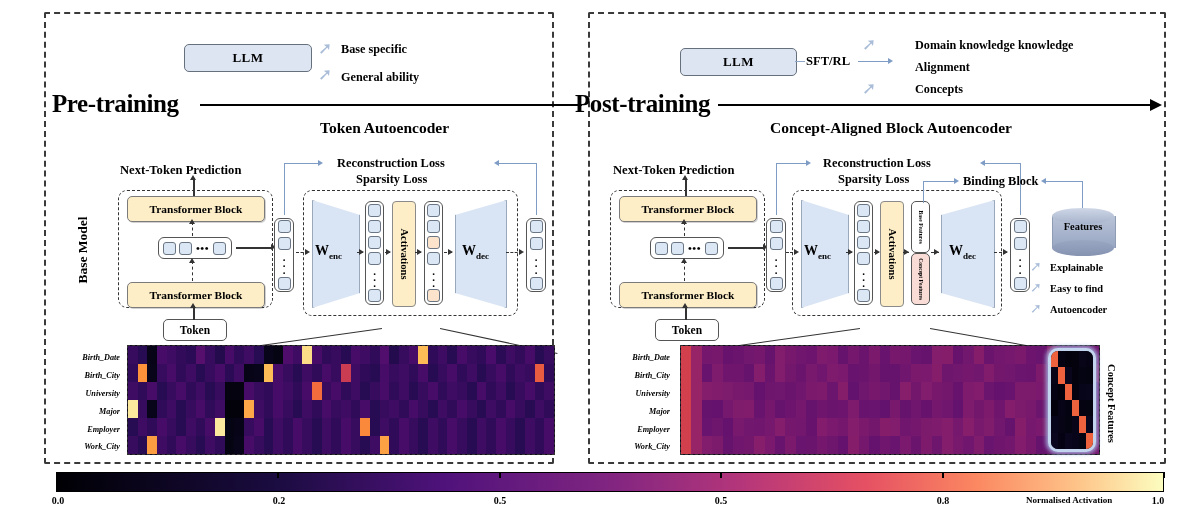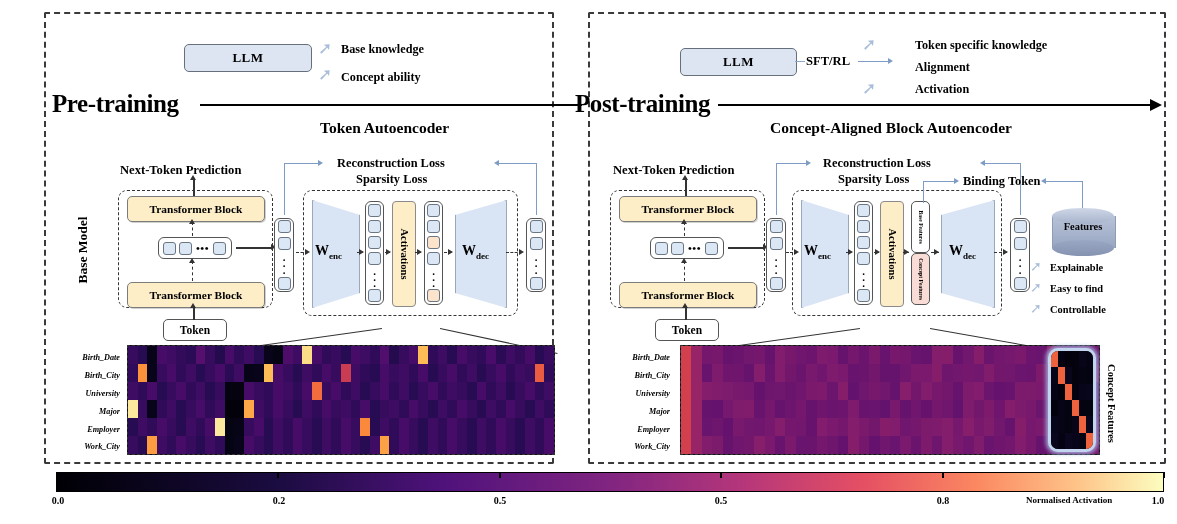--- a/index.html
+++ b/index.html
@@ -106,23 +106,23 @@
 </style>
 </head>
 <body>
 
 <div class="panel" id="panel-left"></div>
 
 <div class="llm-box" style="left:184px;top:44px;width:126px;height:26px;">
   <span>LLM</span>
 </div>
 <div class="sm-arrow" style="left:318px;top:40px;">➚</div>
-<div class="arrow-txt" style="left:341px;top:42px;">Base knowledge</div>
+<div class="arrow-txt" style="left:341px;top:42px;">Base specific</div>
 <div class="sm-arrow" style="left:318px;top:66px;">➚</div>
-<div class="arrow-txt" style="left:341px;top:70px;">Concept ability</div>
+<div class="arrow-txt" style="left:341px;top:70px;">General ability</div>
 
 <div class="era-label" style="left:52px;top:90px;">Pre-training</div>
 <div class="timeline" style="left:200px;top:104px;width:382px;"></div>
 <div class="sae-title" style="left:320px;top:119px;">Token Autoencoder</div>
 
 <div class="vlabel" style="left:49px;top:242px;transform:rotate(-90deg);">Base Model</div>
 <div class="ntp" style="left:120px;top:163px;">Next-Token Prediction</div>
 <div class="basemodel-box" style="left:118px;top:190px;width:155px;height:118px;"></div>
 <div class="tblock" style="left:127px;top:196px;width:136px;height:24px;">Transformer Block</div>
 <div class="tblock" style="left:127px;top:282px;width:136px;height:24px;">Transformer Block</div>
@@ -491,24 +491,24 @@
 <div class="panel" id="panel-right"></div>
 
 <div class="llm-box" style="left:680px;top:48px;width:115px;height:26px;">
   <span>LLM</span>
 </div>
 <div class="solid" style="left:795px;top:61px;width:10px;height:1.4px;background:#8fa7c8;"></div>
 <div class="arrow-txt" style="left:806px;top:54px;font-size:12.6px;">SFT/RL</div>
 <div class="bluearrow" style="left:858px;top:61px;width:32px;"></div>
 <div class="bhead-r" style="left:888px;top:58px;"></div>
 <div class="sm-arrow" style="left:862px;top:36px;">➚</div>
-<div class="arrow-txt" style="left:915px;top:38px;">Token specific knowledge</div>
+<div class="arrow-txt" style="left:915px;top:38px;">Domain knowledge knowledge</div>
 <div class="arrow-txt" style="left:915px;top:60px;">Alignment</div>
 <div class="sm-arrow" style="left:862px;top:80px;">➚</div>
-<div class="arrow-txt" style="left:915px;top:82px;">Activation</div>
+<div class="arrow-txt" style="left:915px;top:82px;">Concepts</div>
 
 <div class="era-label" style="left:575px;top:90px;">Post-training</div>
 <div class="timeline" style="left:718px;top:104px;width:434px;"></div>
 <div class="tl-head" style="left:1150px;top:99px;"></div>
 <div class="sae-title" style="left:770px;top:119px;">Concept-Aligned Block Autoencoder</div>
 
 <div class="ntp" style="left:613px;top:163px;">Next-Token Prediction</div>
 <div class="basemodel-box" style="left:610px;top:190px;width:155px;height:118px;"></div>
 <div class="tblock" style="left:619px;top:196px;width:136px;height:24px;">Transformer Block</div>
 <div class="tblock" style="left:619px;top:282px;width:136px;height:24px;">Transformer Block</div>
@@ -587,37 +587,37 @@
 <div class="bhead-r" style="left:806px;top:160px;"></div>
 <div class="bluev" style="left:1020px;top:163px;height:52px;"></div>
 <div class="bluearrow" style="left:984px;top:163px;width:36px;"></div>
 <div class="bhead-l" style="left:980px;top:160px;"></div>
 <div class="losslab" style="left:823px;top:156px;">Reconstruction Loss</div>
 <div class="losslab" style="left:838px;top:172px;">Sparsity Loss</div>
 
 <div class="bluev" style="left:923px;top:181px;height:22px;"></div>
 <div class="bluearrow" style="left:923px;top:181px;width:33px;"></div>
 <div class="bhead-r" style="left:954px;top:178px;"></div>
-<div class="losslab" style="left:963px;top:174px;">Binding Token</div>
+<div class="losslab" style="left:963px;top:174px;">Binding Block</div>
 <div class="bluearrow" style="left:1045px;top:181px;width:38px;"></div>
 <div class="bhead-l" style="left:1041px;top:178px;"></div>
 <div class="bluev" style="left:1082px;top:181px;height:27px;"></div>
 
 <div class="cyl" style="left:1052px;top:208px;">
   <div class="body"></div>
   <div class="bot"></div>
   <div class="top"></div>
   <div class="lab">Features</div>
 </div>
 <div class="sm-arrow" style="left:1030px;top:259px;font-size:14px;">➚</div>
 <div class="arrow-txt" style="left:1050px;top:262px;font-size:10.4px;">Explainable</div>
 <div class="sm-arrow" style="left:1030px;top:280px;font-size:14px;">➚</div>
 <div class="arrow-txt" style="left:1050px;top:283px;font-size:10.4px;">Easy to find</div>
 <div class="sm-arrow" style="left:1030px;top:301px;font-size:14px;">➚</div>
-<div class="arrow-txt" style="left:1050px;top:304px;font-size:10.4px;">Controllable</div>
+<div class="arrow-txt" style="left:1050px;top:304px;font-size:10.4px;">Autoencoder</div>
 
 <div class="solid" style="left:690px;top:328px;width:170px;height:1.4px;transform-origin:right center;transform:rotate(-8deg);"></div>
 <div class="solid" style="left:930px;top:328px;width:130px;height:1.4px;transform-origin:left center;transform:rotate(10deg);"></div>
 
 <div class="heat-wrap" style="left:680px;top:345px;width:420px;height:110px;">
   <div class="heat-grid" id="grid-right" style="grid-template-columns: repeat(40, 1fr); grid-template-rows: repeat(6, 1fr);">
       <i style="background:rgb(210,64,78)"></i>
       <i style="background:rgb(152,36,104)"></i>
       <i style="background:rgb(116,23,109)"></i>
       <i style="background:rgb(119,24,109)"></i>

